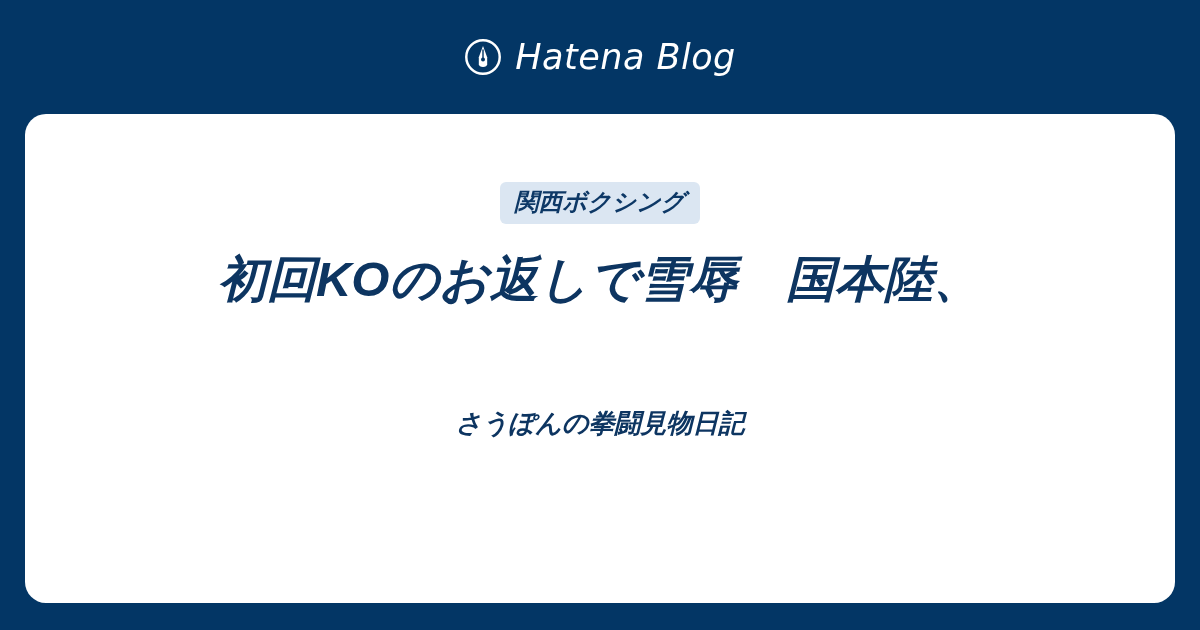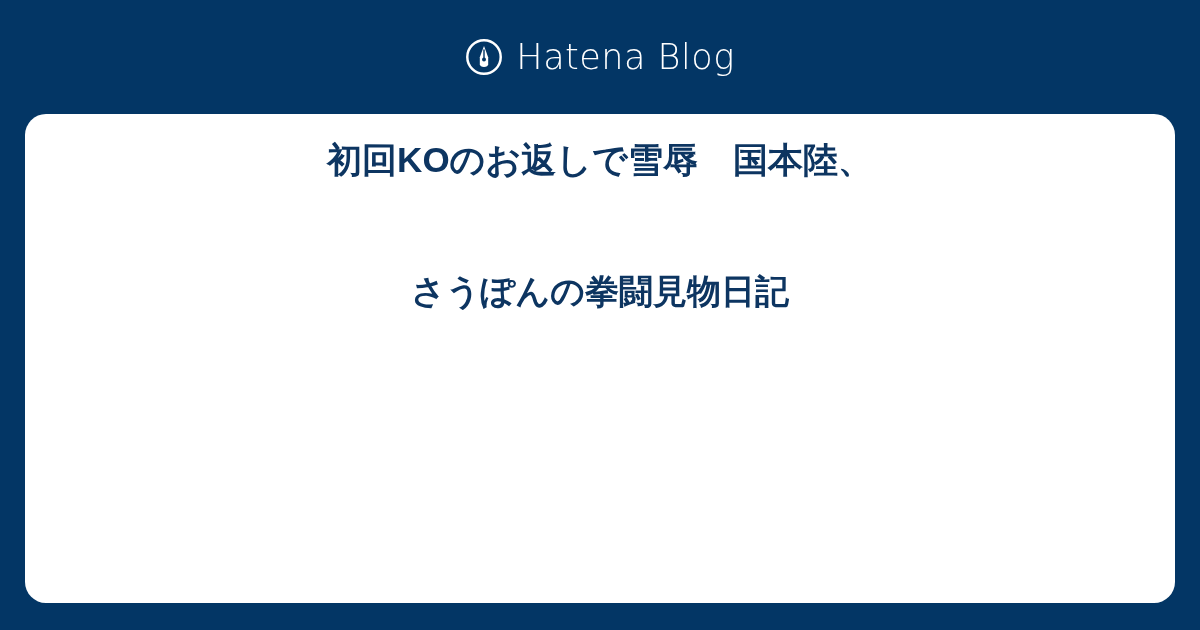--- a/index.html
+++ b/index.html
@@ -13,20 +13,21 @@
     background: #033665;
     font-family: "Liberation Sans", "DejaVu Sans", sans-serif;
   }
 
   .og-canvas {
     position: relative;
     width: 1200px;
     height: 630px;
     background: #033665;
     box-sizing: border-box;
+    font-style: italic;
   }
 
   
   .brand-header {
     position: absolute;
     top: 0;
     left: 0;
     width: 1200px;
     height: 114px;
     display: flex;
@@ -93,39 +94,39 @@
     padding: 8px 15px 10px 15px;
     border-radius: 6px;
     white-space: nowrap;
     font-family: "Liberation Sans", "DejaVu Sans", sans-serif;
   }
 
   
   .entry-title {
     margin-top: 22px;
     color: #0d3561;
-    font-size: 35px;
+    font-size: 49px;
     font-weight: 700;
     line-height: 1.36;
     text-align: center;
     letter-spacing: 0px;
     max-width: 1000px;
     font-family: "Liberation Sans", "DejaVu Sans", sans-serif;
   }
 
   .entry-title .title-line {
     display: block;
     white-space: pre;
   }
 
   
   .blog-name {
     margin-top: 62px;
     color: #0d3561;
-    font-size: 34px;
+    font-size: 26px;
     font-weight: 700;
     line-height: 1.3;
     text-align: center;
     font-family: "Liberation Sans", "DejaVu Sans", sans-serif;
   }
 </style>
 </head>
 <body>
 
 <div class="og-canvas">
@@ -138,20 +139,23 @@
         <path d="M20 12.5 L20 23.5" stroke="#033665" stroke-width="1.5" stroke-linecap="round"></path>
         <circle cx="20" cy="22.6" r="2.1" fill="#033665"></circle>
       </svg>
     </span>
     <span class="brand-name">Hatena Blog</span>
   </div>
 
   <div class="card">
     <div class="card-inner">
 
+      <div class="category-row">
+        <span class="category-tag">関西ボクシング</span>
+      </div>
 
       <h1 class="entry-title">
         <span class="title-line">初回KOのお返しで雪辱　国本陸、</span>
       </h1>
 
       <div class="blog-name">さうぽんの拳闘見物日記</div>
 
     </div>
   </div>
 

